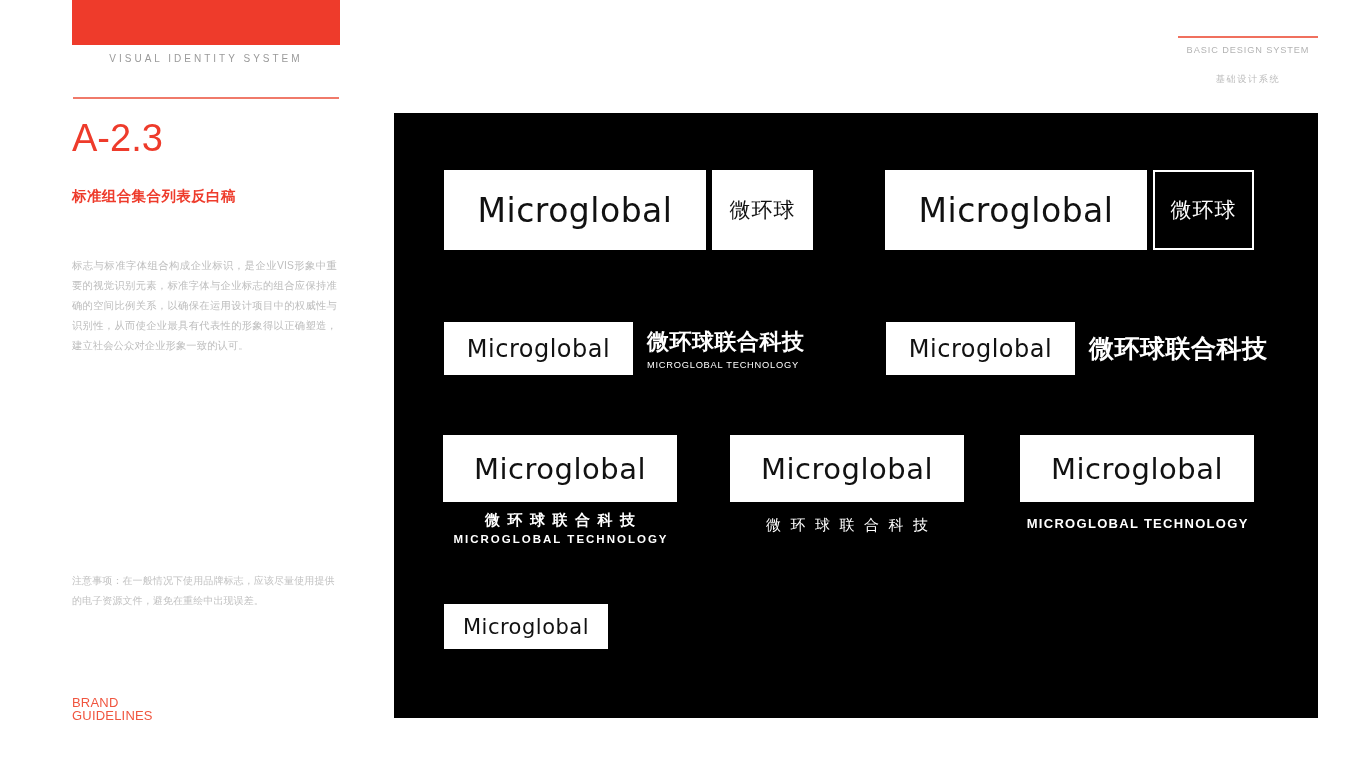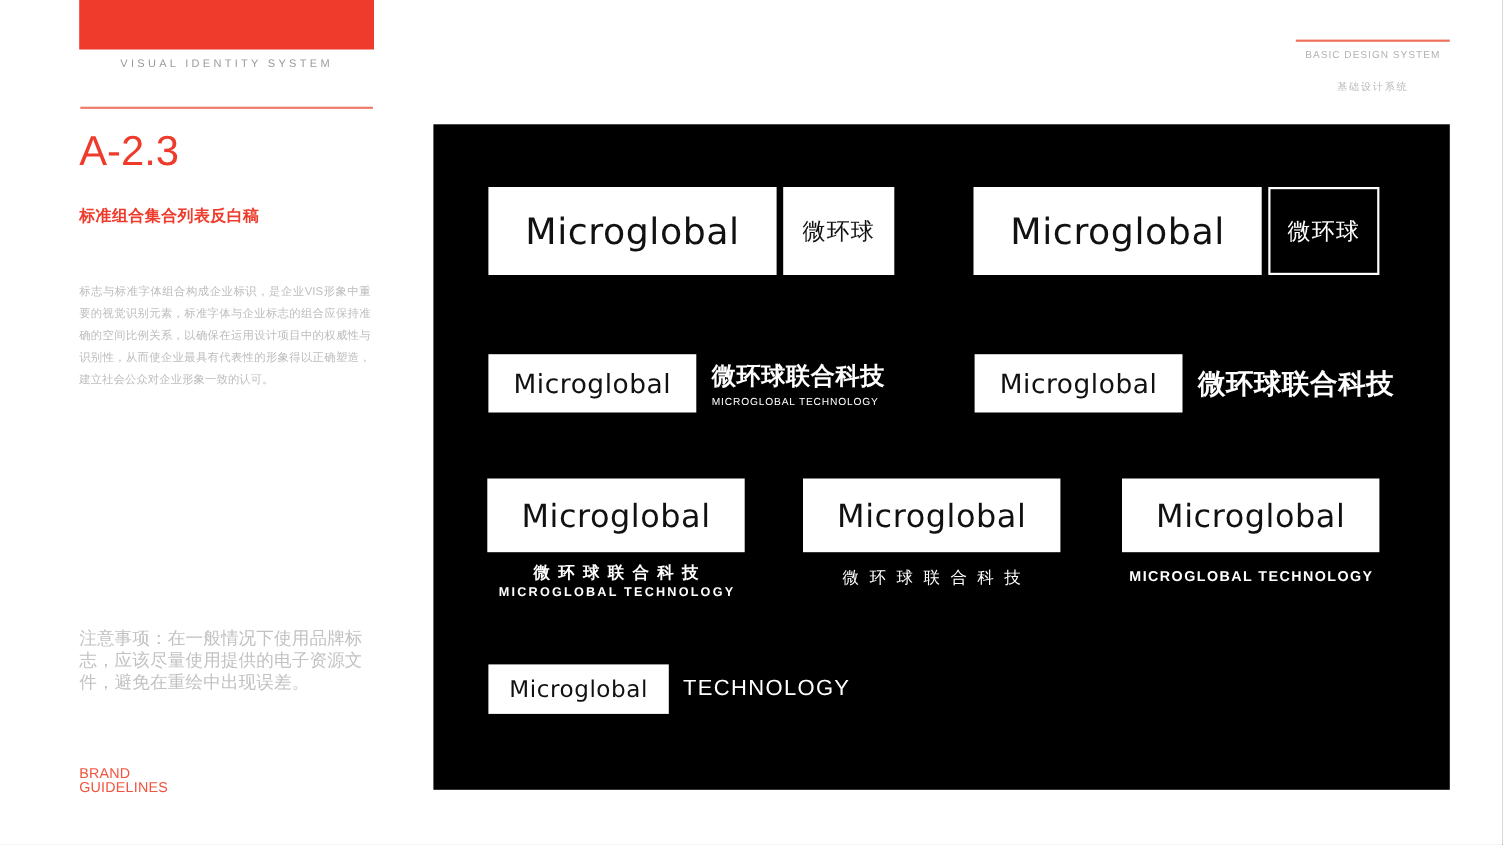--- a/index.html
+++ b/index.html
@@ -102,21 +102,21 @@
     color: #bdbdbd;
     text-align: justify;
     letter-spacing: 0.1px;
   }
 
   #section-note {
     position: absolute;
     left: 0;
     top: 571px;
     width: 265px;
-    font-size: 16px;
+    font-size: 10px;
     line-height: 20px;
     color: #c2c2c2;
     text-align: left;
     letter-spacing: 0.1px;
   }
 
   #footer-brand {
     position: absolute;
     left: 0;
     top: 697px;
@@ -381,18 +381,15 @@
     <div class="plate">
       <span class="wordmark">Microglobal</span>
     </div>
     <div class="under en-under">MICROGLOBAL TECHNOLOGY</div>
   </div>
 
   <div class="lockup" id="lockup-8">
     <div class="plate">
       <span class="wordmark">Microglobal</span>
     </div>
-    <div class="side-text">
-      <span class="en-line">TECHNOLOGY</span>
-    </div>
   </div>
 
 </div>
 
 </body></html>

